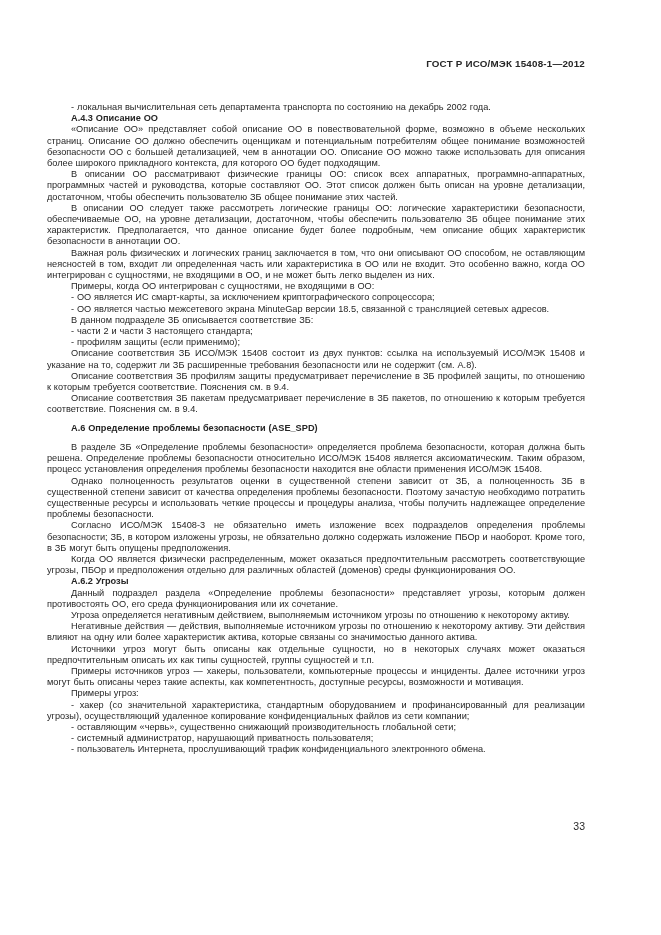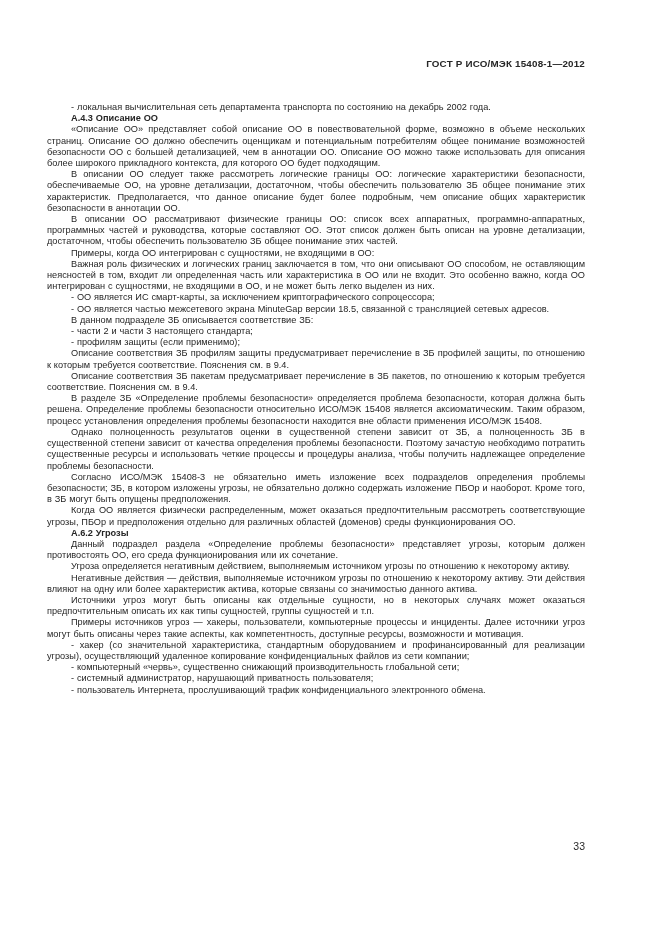--- a/index.html
+++ b/index.html
@@ -49,61 +49,64 @@
     hyphens: none;
   }
   .blk.section {
     font-weight: bold;
     text-align: left;
     hyphens: none;
     margin: 7px 0 8px 0;
   }
   .footer {
     position: absolute;
-    top: 840px;
+    top: 820px;
     left: 47px;
     width: 538px;
     text-align: right;
     font-size: 10.5px;
     color: #2a2a2a;
   }
 </style>
 </head>
 <body>
 
 <div class="page">
   <div class="running-header">
     <span>ГОСТ Р ИСО/МЭК 15408-1—2012</span>
   </div>
   <div class="content">
       <p class="blk list">- локальная вычислительная сеть департамента транспорта по состоянию на декабрь 2002 года.</p>
       <p class="blk heading">А.4.3 Описание ОО</p>
       <p class="blk para">«Описание ОО» представляет собой описание ОО в повествовательной форме, возможно в объеме нескольких страниц. Описание ОО должно обеспечить оценщикам и потенциальным потребителям общее понимание возможностей безопасности ОО с большей детализацией, чем в аннотации ОО. Описание ОО можно также использовать для описания более широкого прикладного контекста, для которого ОО будет подходящим.</p>
+      <p class="blk para">В описании ОО рассматривают физические границы ОО: список всех аппаратных, программно-аппаратных, программных частей и руководства, которые составляют ОО. Этот список должен быть описан на уровне детализации, достаточном, чтобы обеспечить пользователю ЗБ общее понимание этих частей.</p>
       <p class="blk para">В описании ОО следует также рассмотреть логические границы ОО: логические характеристики безопасности, обеспечиваемые ОО, на уровне детализации, достаточном, чтобы обеспечить пользователю ЗБ общее понимание этих характеристик. Предполагается, что данное описание будет более подробным, чем описание общих характеристик безопасности в аннотации ОО.</p>
-      <p class="blk para">В описании ОО рассматривают физические границы ОО: список всех аппаратных, программно-аппаратных, программных частей и руководства, которые составляют ОО. Этот список должен быть описан на уровне детализации, достаточном, чтобы обеспечить пользователю ЗБ общее понимание этих частей.</p>
+      <p class="blk para">Важная роль физических и логических границ заключается в том, что они описывают ОО способом, не оставляющим неясностей в том, входит ли определенная часть или характеристика в ОО или не входит. Это особенно важно, когда ОО интегрирован с сущностями, не входящими в ОО, и не может быть легко выделен из них.</p>
       <p class="blk para">Примеры, когда ОО интегрирован с сущностями, не входящими в ОО:</p>
-      <p class="blk para">Важная роль физических и логических границ заключается в том, что они описывают ОО способом, не оставляющим неясностей в том, входит ли определенная часть или характеристика в ОО или не входит. Это особенно важно, когда ОО интегрирован с сущностями, не входящими в ОО, и не может быть легко выделен из них.</p>
       <p class="blk list">- ОО является ИС смарт-карты, за исключением криптографического сопроцессора;</p>
       <p class="blk list">- ОО является частью межсетевого экрана MinuteGap версии 18.5, связанной с трансляцией сетевых адресов.</p>
       <p class="blk para">В данном подразделе ЗБ описывается соответствие ЗБ:</p>
       <p class="blk list">- части 2 и части 3 настоящего стандарта;</p>
       <p class="blk list">- профилям защиты (если применимо);</p>
+      <p class="blk para">Описание соответствия ЗБ ИСО/МЭК 15408 состоит из двух пунктов: ссылка на используемый ИСО/МЭК 15408 и указание на то, содержит ли ЗБ расширенные требования безопасности или не содержит (см. А.8).</p>
       <p class="blk para">Описание соответствия ЗБ профилям защиты предусматривает перечисление в ЗБ профилей защиты, по отношению к которым требуется соответствие. Пояснения см. в 9.4.</p>
       <p class="blk para">Описание соответствия ЗБ пакетам предусматривает перечисление в ЗБ пакетов, по отношению к которым требуется соответствие. Пояснения см. в 9.4.</p>
+      <p class="blk section">А.6 Определение проблемы безопасности (ASE_SPD)</p>
       <p class="blk para">В разделе ЗБ «Определение проблемы безопасности» определяется проблема безопасности, которая должна быть решена. Определение проблемы безопасности относительно ИСО/МЭК 15408 является аксиоматическим. Таким образом, процесс установления определения проблемы безопасности находится вне области применения ИСО/МЭК 15408.</p>
       <p class="blk para">Однако полноценность результатов оценки в существенной степени зависит от ЗБ, а полноценность ЗБ в существенной степени зависит от качества определения проблемы безопасности. Поэтому зачастую необходимо потратить существенные ресурсы и использовать четкие процессы и процедуры анализа, чтобы получить надлежащее определение проблемы безопасности.</p>
       <p class="blk para">Согласно ИСО/МЭК 15408-3 не обязательно иметь изложение всех подразделов определения проблемы безопасности; ЗБ, в котором изложены угрозы, не обязательно должно содержать изложение ПБОр и наоборот. Кроме того, в ЗБ могут быть опущены предположения.</p>
       <p class="blk para">Когда ОО является физически распределенным, может оказаться предпочтительным рассмотреть соответствующие угрозы, ПБОр и предположения отдельно для различных областей (доменов) среды функционирования ОО.</p>
       <p class="blk heading">А.6.2 Угрозы</p>
       <p class="blk para">Данный подраздел раздела «Определение проблемы безопасности» представляет угрозы, которым должен противостоять ОО, его среда функционирования или их сочетание.</p>
       <p class="blk para">Угроза определяется негативным действием, выполняемым источником угрозы по отношению к некоторому активу.</p>
       <p class="blk para">Негативные действия — действия, выполняемые источником угрозы по отношению к некоторому активу. Эти действия влияют на одну или более характеристик актива, которые связаны со значимостью данного актива.</p>
       <p class="blk para">Источники угроз могут быть описаны как отдельные сущности, но в некоторых случаях может оказаться предпочтительным описать их как типы сущностей, группы сущностей и т.п.</p>
       <p class="blk para">Примеры источников угроз — хакеры, пользователи, компьютерные процессы и инциденты. Далее источники угроз могут быть описаны через такие аспекты, как компетентность, доступные ресурсы, возможности и мотивация.</p>
+      <p class="blk para">Примеры угроз:</p>
       <p class="blk list">- хакер (со значительной характеристика, стандартным оборудованием и профинансированный для реализации угрозы), осуществляющий удаленное копирование конфиденциальных файлов из сети компании;</p>
-      <p class="blk list">- компьютерный «червь», существенно снижающий производительность глобальной сети;</p>
+      <p class="blk list">- оставляющим «червь», существенно снижающий производительность глобальной сети;</p>
       <p class="blk list">- системный администратор, нарушающий приватность пользователя;</p>
       <p class="blk list">- пользователь Интернета, прослушивающий трафик конфиденциального электронного обмена.</p>
     </div>
   <div class="footer">
     <span>33</span>
   </div>
 </div>
 
 </body></html>

